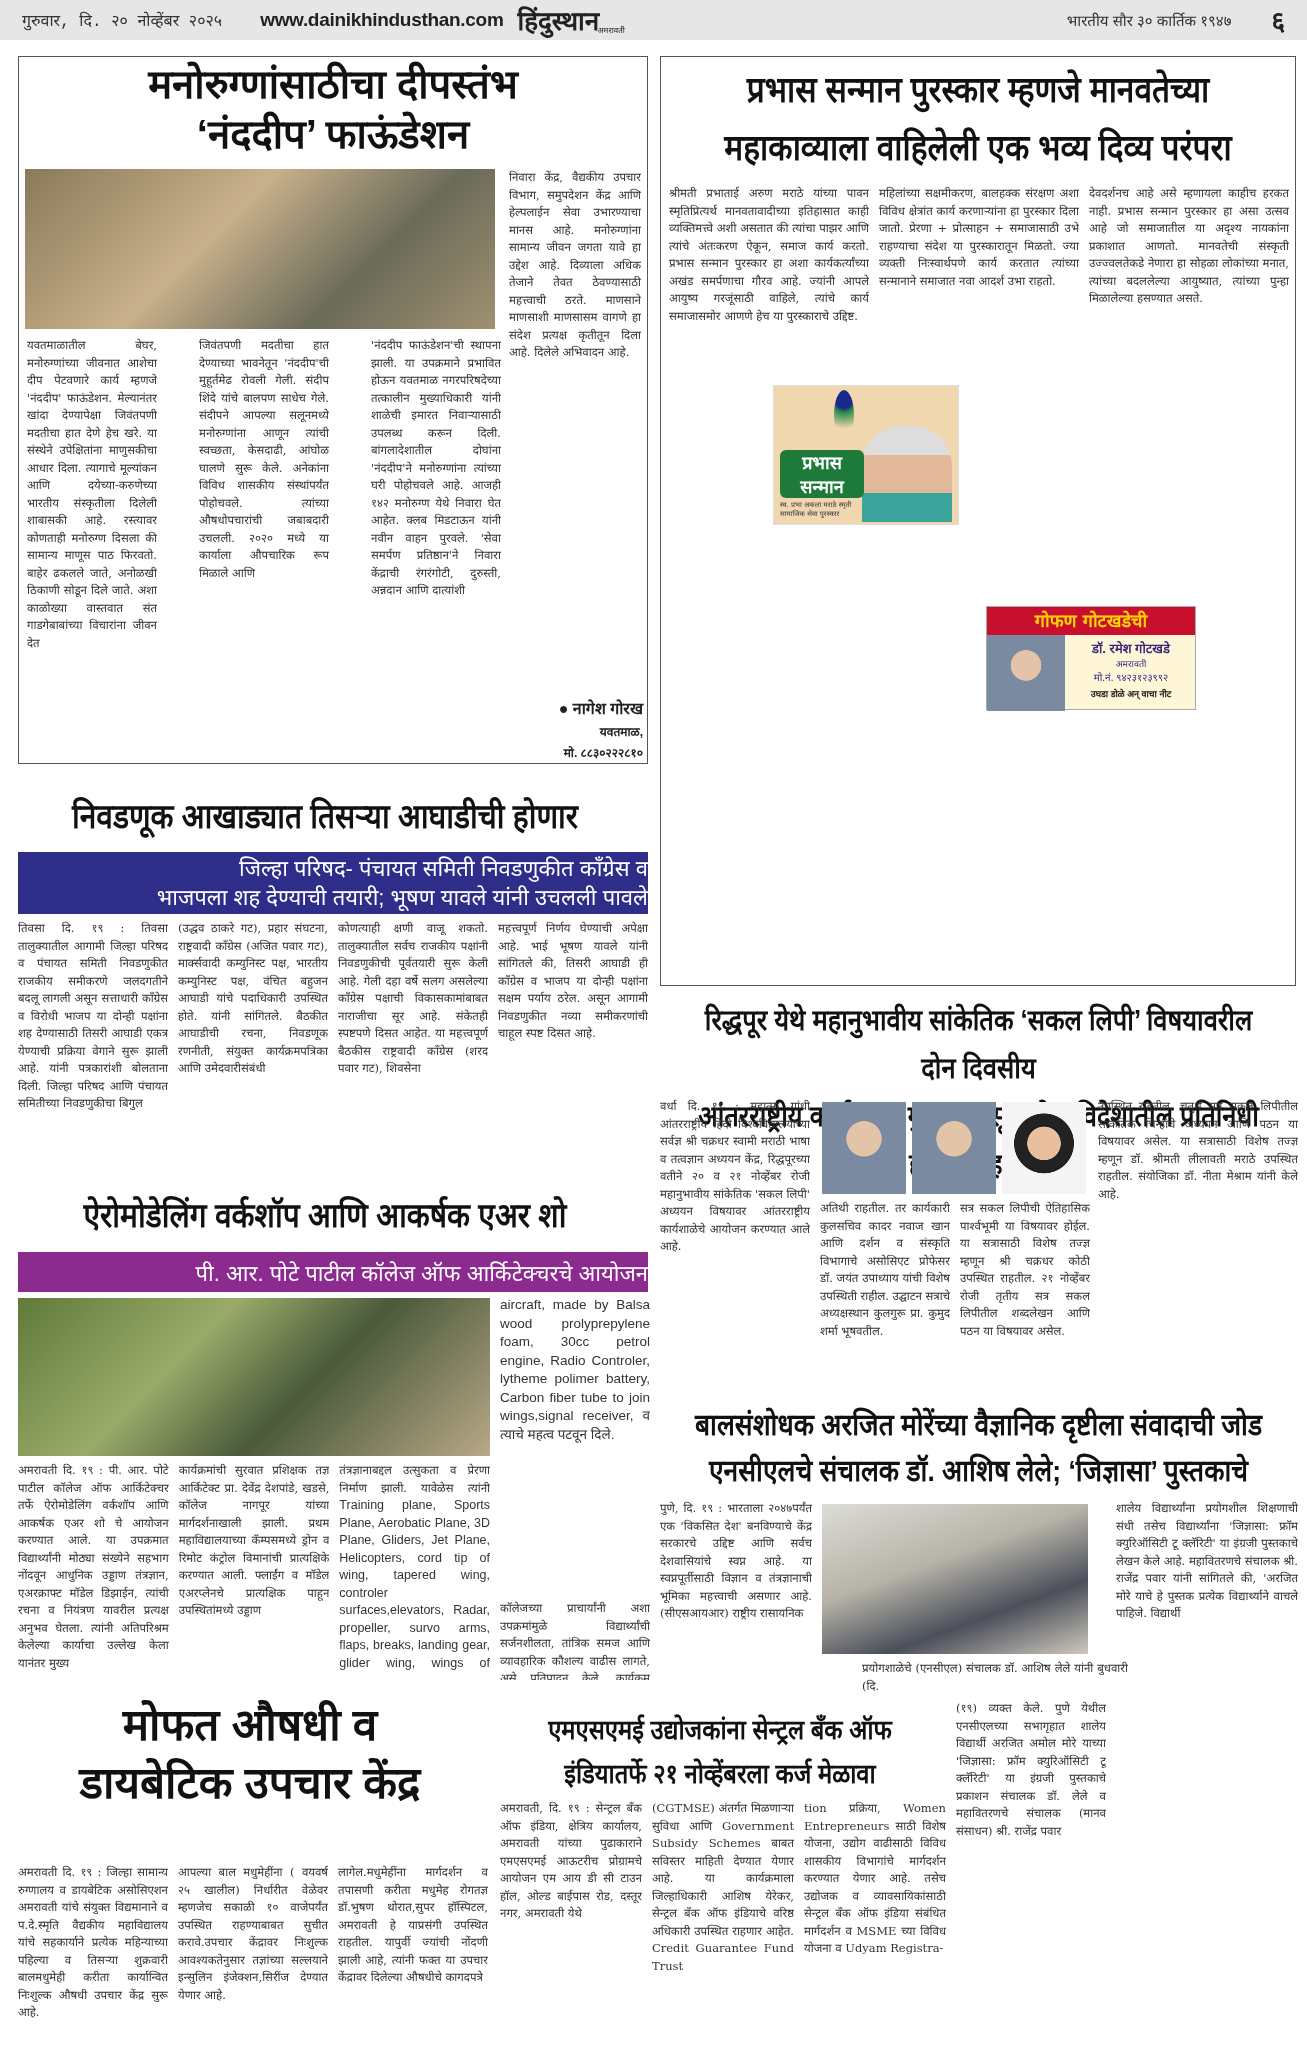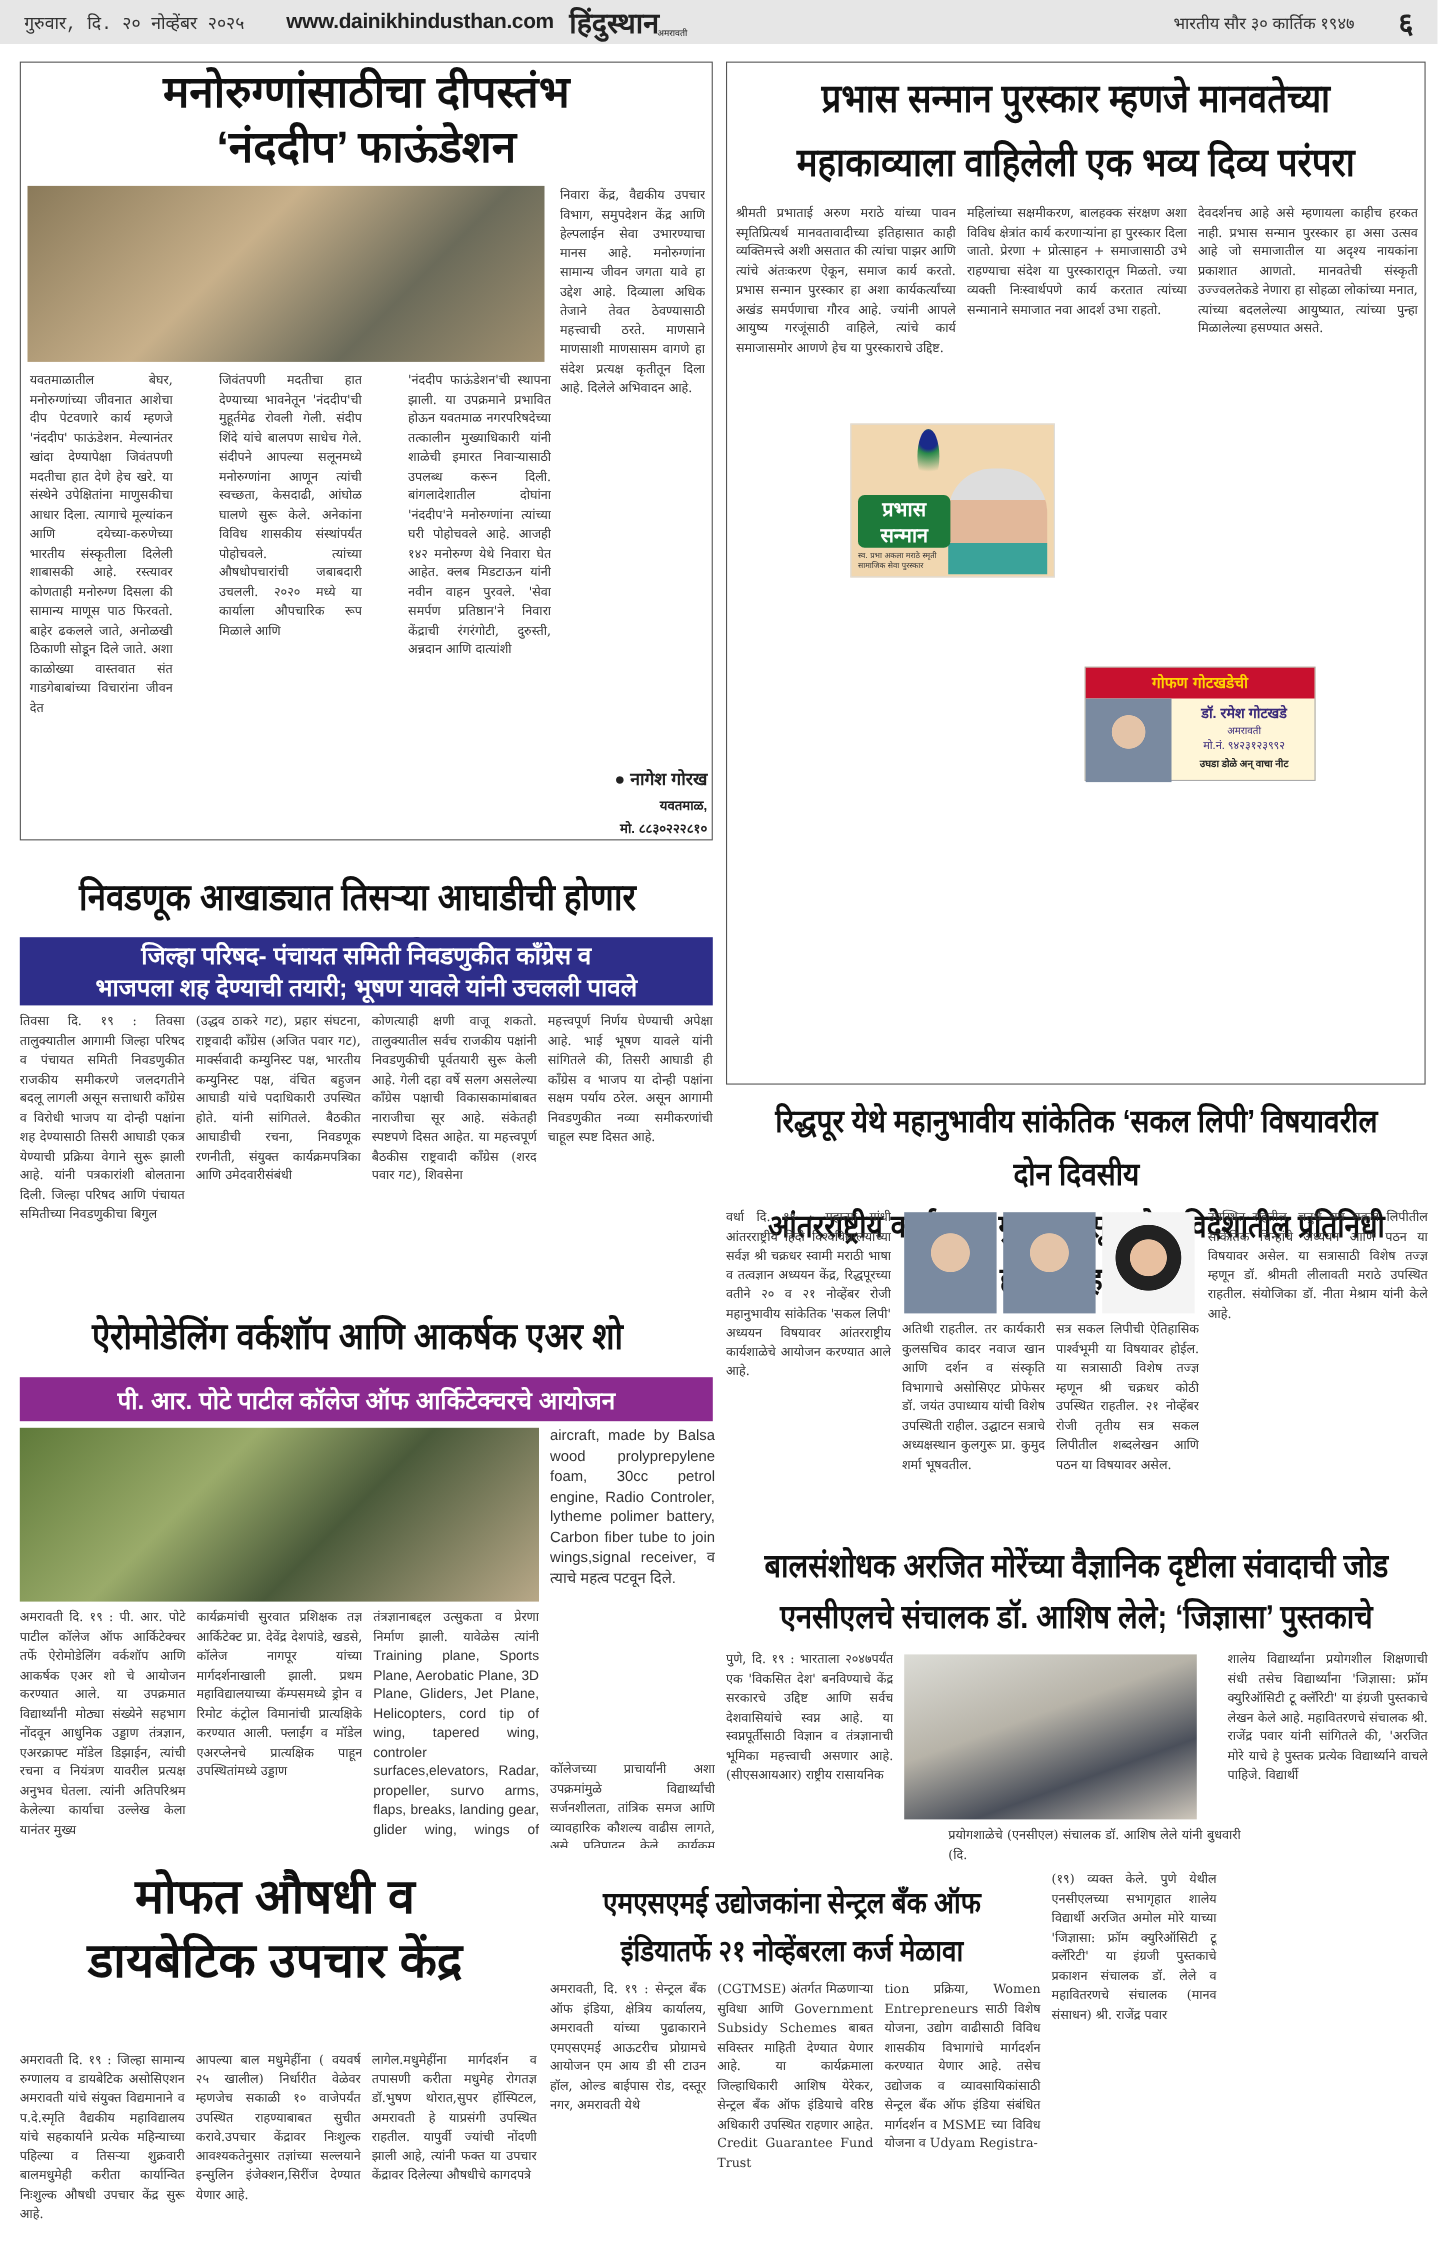--- a/index.html
+++ b/index.html
@@ -8,21 +8,21 @@
   .mh-date { font-size: 16px; color: #333; margin-right: 38px; font-family: Liberation Mono, monospace; }
   .mh-url { font-size: 19px; font-weight: bold; color: #222; margin-right: 14px; letter-spacing: -0.3px; }
   .mh-logo { font-size: 26px; font-weight: bold; color: #222; position: relative; }
   .mh-logo small { font-size: 8px; font-weight: normal; position: absolute; left: 80px; top: 22px; }
   .mh-right { margin-left: auto; font-size: 15px; color: #333; margin-right: 40px; }
   .mh-page { font-size: 26px; font-weight: bold; }
 
   .box { position: absolute; border: 1px solid #555; }
   .headline { position: absolute; text-align: center; font-weight: 900; color: #111; font-family: Liberation Sans, sans-serif; }
   .hl-narrow { font-family: "Liberation Sans", sans-serif; font-weight: bold; transform: scaleX(0.88); transform-origin: center; }
-  .banner { position: absolute; color: #fff; text-align: center; font-family: "Liberation Sans", sans-serif; display: flex; align-items: center; justify-content: center; flex-direction: column; font-weight: bold; }
+  .banner { position: absolute; color: #fff; text-align: center; font-family: "Liberation Sans", sans-serif; display: flex; align-items: flex-end; justify-content: center; flex-direction: column; }
   .cols { position: absolute; display: flex; gap: 10px; }
   .col { flex: 1; font-size: 11.5px; line-height: 17.5px; text-align: justify; overflow: hidden; color: #333; }
   .photo { position: absolute; background: linear-gradient(135deg, #8a7a5a, #c8b08a 40%, #6b6b5a 70%, #a09070); }
   .photo.green { background: linear-gradient(135deg, #5f7a3a, #9aab6a 35%, #4a5a3a 60%, #b8a888); }
   .photo.indoor { background: linear-gradient(160deg, #dcdcd6, #b7b3a8 40%, #4a4f5a 70%, #cfc8bc); }
   .photo.portrait { background: radial-gradient(circle at 50% 40%, #e4c4a8 0 25%, #7a8aa0 26% 100%); }
   .byline { position: absolute; font-family: "Liberation Sans", sans-serif; font-weight: bold; }
   .ad { position: absolute; border: 1px solid #aaa; }
 </style>
 </head>
@@ -70,21 +70,21 @@
   </div>
   <div style="position:absolute; left:112px; top:300px; width:186px; height:140px; background:#f1d7b0; border:1px solid #ddd; display:flex; flex-direction:column; justify-content:flex-end; padding:6px;margin-top:28px;">
     <div style="position:absolute; left:60px; top:4px; width:20px; height:50px; border-radius:50%; background:radial-gradient(circle at 50% 20%, #1a2a8a 0 20%, #2a8a4a 30%, transparent 70%);"></div>
     <div style="position:absolute; right:6px; top:40px; width:90px; height:96px; border-radius:40px 40px 0 0; background:linear-gradient(#ddd 0 30%, #e2b89a 30% 70%, #3aa39a 70%);"></div>
     <div style="position:relative; color:#fff; background:#1d7a3a; font-family:'Liberation Sans',sans-serif; font-weight:bold; font-size:18px; width:84px; text-align:center; border-radius:6px;">प्रभास सन्मान</div>
     <div style="position:relative; font-size:7px; width:90px; color:#333; margin-top:2px;">स्व. प्रभा अकला मराठे स्मृती सामाजिक सेवा पुरस्कार</div>
   </div>
 </div>
 
 <div class="ad" style="left:986px; top:606px; width:210px; height:104px; background:#fff6d8;">
-  <div style="background:#c8102e; color:#ffd400; font-family:'DejaVu Sans',sans-serif; font-weight:900; font-size:14px; text-align:center; height:28px; line-height:28px;">गोफण गोटखडेची</div>
+  <div style="background:#c8102e; color:#ffd400; font-family:'DejaVu Sans',sans-serif; font-weight:900; font-size:18px; text-align:center; height:28px; line-height:28px;">गोफण गोटखडेची</div>
   <div class="photo portrait" style="left:0; top:28px; width:78px; height:76px;"></div>
   <div style="position:absolute; left:82px; top:32px; width:124px; text-align:center; font-family:'Liberation Sans',sans-serif; color:#3a2a7a;">
     <div style="font-size:13px; font-weight:bold;">डॉ. रमेश गोटखडे</div>
     <div style="font-size:9px;">अमरावती</div>
     <div style="font-size:10px;">मो.नं. ९४२३१२३९९२</div>
     <div style="font-size:9px; font-weight:bold; color:#222; margin-top:3px;">उघडा डोळे अन् वाचा नीट</div>
   </div>
 </div>
 
 <div class="headline hl-narrow" style="left:0; top:788px; width:650px; font-size:34px; line-height:56px;">निवडणूक आखाड्यात तिसऱ्या आघाडीची होणार दमदार एन्ट्री</div>

